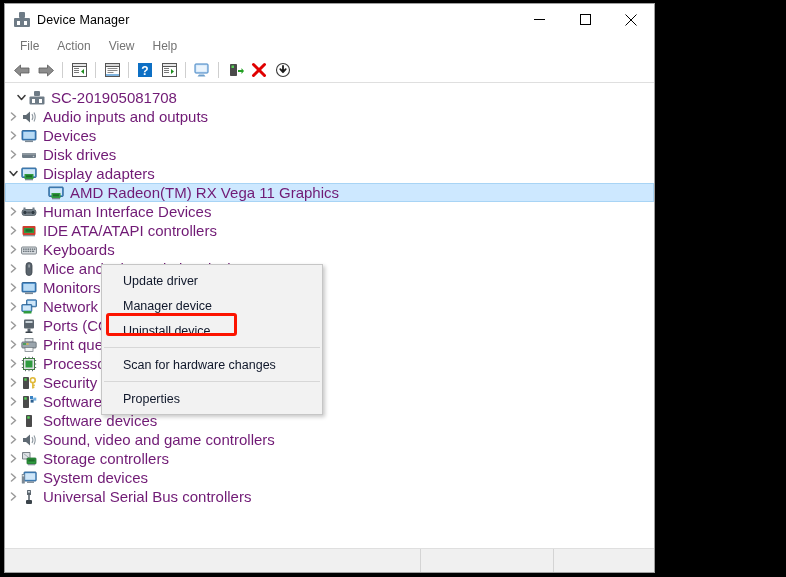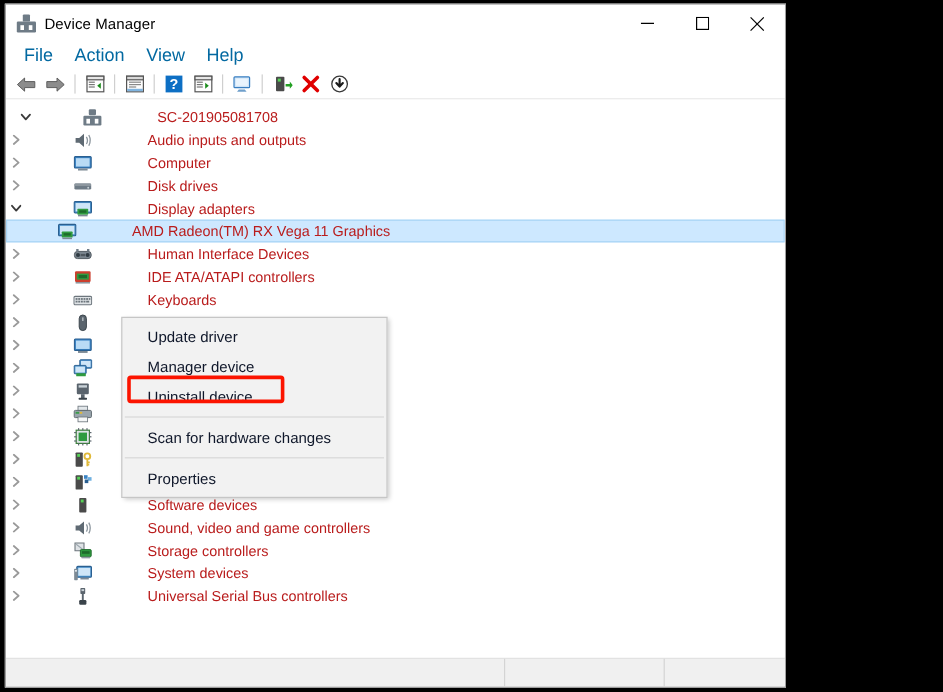--- a/index.html
+++ b/index.html
@@ -81,22 +81,22 @@
   
   #menubar {
     height: 23px;
     background: #ffffff;
     display: flex;
     align-items: center;
     padding-left: 6px;
     flex: none;
   }
   .menu-item {
-    font-size: 15px;
-    color: #0369a1;
+    font-size: 12px;
+    color: #737373;
     padding: 2px 9px 3px 9px;
     white-space: nowrap;
   }
 
   
   #toolbar {
     height: 25px;
     background: #ffffff;
     border-bottom: 1px solid #dfdfdf;
     display: flex;
@@ -124,25 +124,24 @@
     background: #ffffff;
     border-top: 1px solid #ffffff;
     position: relative;
     overflow: hidden;
     padding-top: 4px;
   }
   .row {
     height: 19px;
     display: flex;
     align-items: center;
-    font-size: 12px;
-    color: #b91c1c;
+    font-size: 15px;
+    color: #701a75;
     white-space: nowrap;
     position: relative;
-    gap: 40px;
   }
   .row .chev {
     width: 16px; height: 16px;
     flex: none;
     display: flex;
     align-items: center;
     justify-content: center;
   }
   .row .devicon {
     width: 16px; height: 16px;
@@ -386,21 +385,21 @@
             <path d="M2.5 1 L6.5 4.5 L2.5 8" fill="none" stroke="#9a9a9a" stroke-width="1.5" stroke-linecap="round" stroke-linejoin="round"></path>
           </svg>
       </span>
       <span class="devicon">
         <svg width="16" height="16" viewBox="0 0 16 16">
           <rect x="1" y="2.5" width="14" height="9.5" rx="0.8" fill="#3a83c4" stroke="#2a5f90" stroke-width="0.9"></rect>
           <rect x="2.3" y="3.8" width="11.4" height="7" fill="#b9dbf5"></rect>
           <rect x="4" y="12.5" width="8" height="1.6" fill="#7d8a95"></rect>
         </svg>
       </span>
-      <span class="lbl">Computer</span>
+      <span class="lbl">Devices</span>
     </div>
 
     <div class="row lvl1">
       <span class="chev">
         <svg width="9" height="9" viewBox="0 0 9 9">
             <path d="M2.5 1 L6.5 4.5 L2.5 8" fill="none" stroke="#9a9a9a" stroke-width="1.5" stroke-linecap="round" stroke-linejoin="round"></path>
           </svg>
       </span>
       <span class="devicon">
         <svg width="16" height="16" viewBox="0 0 16 16">

